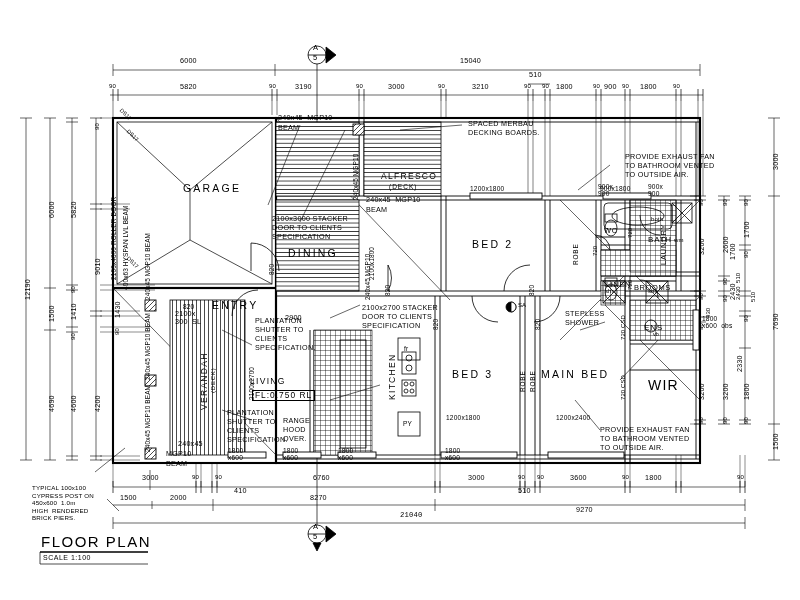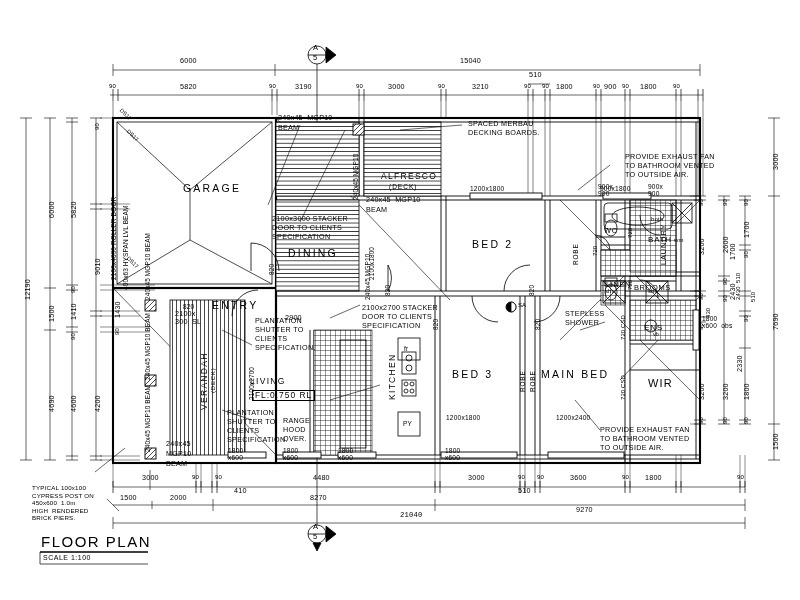--- a/index.html
+++ b/index.html
@@ -543,21 +543,21 @@
 <div class="lbl dim vert" style="left:743px;top:400px;transform:rotate(-90deg);">1800</div>
 <div class="lbl dim6 vert" style="left:743px;top:424px;transform:rotate(-90deg);">90</div>
 <div class="lbl dim vert" style="left:736px;top:372px;transform:rotate(-90deg);">2330</div>
 <div class="lbl dim vert" style="left:729px;top:260px;transform:rotate(-90deg);">1700</div>
 <div class="lbl dim vert" style="left:729px;top:300px;transform:rotate(-90deg);">2430</div>
 
 <div class="lbl dim" style="left:142px;top:474px;">3000</div>
 <div class="lbl dim6" style="left:192px;top:474px;">90</div>
 <div class="lbl dim" style="left:198px;top:487px;margin-left:36px;">410</div>
 <div class="lbl dim6" style="left:215px;top:474px;">90</div>
-<div class="lbl dim" style="left:313px;top:474px;">4480</div>
+<div class="lbl dim" style="left:313px;top:474px;">6760</div>
 <div class="lbl dim" style="left:468px;top:474px;">3000</div>
 <div class="lbl dim6" style="left:518px;top:474px;">90</div>
 <div class="lbl dim" style="left:518px;top:487px;">510</div>
 <div class="lbl dim6" style="left:537px;top:474px;">90</div>
 <div class="lbl dim" style="left:570px;top:474px;">3600</div>
 <div class="lbl dim6" style="left:622px;top:474px;">90</div>
 <div class="lbl dim" style="left:645px;top:474px;">1800</div>
 <div class="lbl dim6" style="left:737px;top:474px;">90</div>
 
 <div class="lbl dim" style="left:120px;top:494px;">1500</div>
@@ -579,21 +579,21 @@
 <div class="lbl room-sm vert" style="left:388px;top:400px;transform:rotate(-90deg);">KITCHEN</div>
 <div class="lbl room-sm vert" style="left:200px;top:410px;transform:rotate(-90deg);">VERANDAH</div>
 <div class="lbl tiny vert" style="left:210px;top:393px;transform:rotate(-90deg);font-size:6px;letter-spacing:.8px;">(DECK)</div>
 
 <div class="lbl room-sm" style="left:648px;top:236px;font-size:8px;letter-spacing:.8px;">BATH</div>
 <div class="lbl room-sm" style="left:604px;top:227px;font-size:7.5px;letter-spacing:.6px;">WC</div>
 <div class="lbl room-sm vert" style="left:660px;top:265px;transform:rotate(-90deg);font-size:7.5px;letter-spacing:.8px;">LAUNDRY</div>
 <div class="lbl room-sm" style="left:606px;top:281px;font-size:7.5px;letter-spacing:.6px;">LINEN</div>
 <div class="lbl room-sm" style="left:634px;top:284px;font-size:7.5px;letter-spacing:.6px;">BROOMS</div>
 <div class="lbl room-sm" style="left:644px;top:324px;font-size:8px;letter-spacing:.9px;">ENS</div>
-<div class="lbl room-sm" style="left:648px;top:378px;font-size:11px;letter-spacing:1.2px;">WIR</div>
+<div class="lbl room-sm" style="left:648px;top:378px;font-size:14px;letter-spacing:1.2px;">WIR</div>
 
 <div class="lbl tiny vert" style="left:572px;top:265px;transform:rotate(-90deg);font-size:6.5px;letter-spacing:.8px;">ROBE</div>
 <div class="lbl tiny vert" style="left:529px;top:392px;transform:rotate(-90deg);font-size:6.5px;letter-spacing:.8px;">ROBE</div>
 <div class="lbl tiny vert" style="left:519px;top:392px;transform:rotate(-90deg);font-size:6.5px;letter-spacing:.8px;">ROBE</div>
 
 <div class="lbl tiny" style="left:651px;top:216px;font-size:6px;">both</div>
 <div class="lbl tiny" style="left:674px;top:237px;font-size:6px;">wm</div>
 <div class="lbl tiny" style="left:605px;top:288px;font-size:6px;">shr</div>
 <div class="lbl tiny" style="left:648px;top:288px;font-size:6px;">shr</div>
 <div class="lbl tiny" style="left:404px;top:345px;font-size:6.5px;">fr</div>
@@ -638,21 +638,21 @@
 <div class="lbl tiny vert" style="left:122px;top:290px;transform:rotate(-90deg);font-size:6.5px;">400x63 HYSPAN LVL BEAM</div>
 <div class="lbl dim" style="left:278px;top:114px;">240x45  MGP10</div>
 <div class="lbl dim" style="left:278px;top:124px;">BEAM</div>
 <div class="lbl dim" style="left:366px;top:196px;">240x45  MGP10</div>
 <div class="lbl dim" style="left:366px;top:206px;">BEAM</div>
 <div class="lbl tiny vert" style="left:352px;top:200px;transform:rotate(-90deg);font-size:6.5px;">240x45 MGP10</div>
 <div class="lbl tiny vert" style="left:364px;top:300px;transform:rotate(-90deg);font-size:6.5px;">240x45 MGP10</div>
 <div class="lbl tiny vert" style="left:144px;top:300px;transform:rotate(-90deg);font-size:6.5px;">240x45 MGP10 BEAM</div>
 <div class="lbl tiny vert" style="left:144px;top:380px;transform:rotate(-90deg);font-size:6.5px;">240x45 MGP10 BEAM</div>
 <div class="lbl tiny vert" style="left:144px;top:452px;transform:rotate(-90deg);font-size:6.5px;">240x45 MGP10 BEAM</div>
-<div class="lbl dim" style="left:166px;top:440px;">240x45</div>
+<div class="lbl dim" style="left:178px;top:440px;">240x45</div>
 <div class="lbl dim" style="left:166px;top:450px;">MGP10</div>
 <div class="lbl dim" style="left:166px;top:460px;">BEAM</div>
 <div class="lbl tiny" style="left:125px;top:133px;transform:rotate(45deg);font-size:5.5px;">DS17</div>
 <div class="lbl tiny" style="left:125px;top:260px;transform:rotate(45deg);font-size:5.5px;">DS17</div>
 <div class="lbl tiny" style="left:118px;top:112px;transform:rotate(45deg);font-size:5.5px;">DS17</div>
 
 <div class="lbl dim" style="left:175px;top:310px;">2100x
 300  SL</div>
 <div class="lbl tiny vert" style="left:248px;top:400px;transform:rotate(-90deg);font-size:6.5px;">2100x2700</div>
 <div class="lbl tiny vert" style="left:368px;top:280px;transform:rotate(-90deg);font-size:6.5px;">2100x1800</div>

